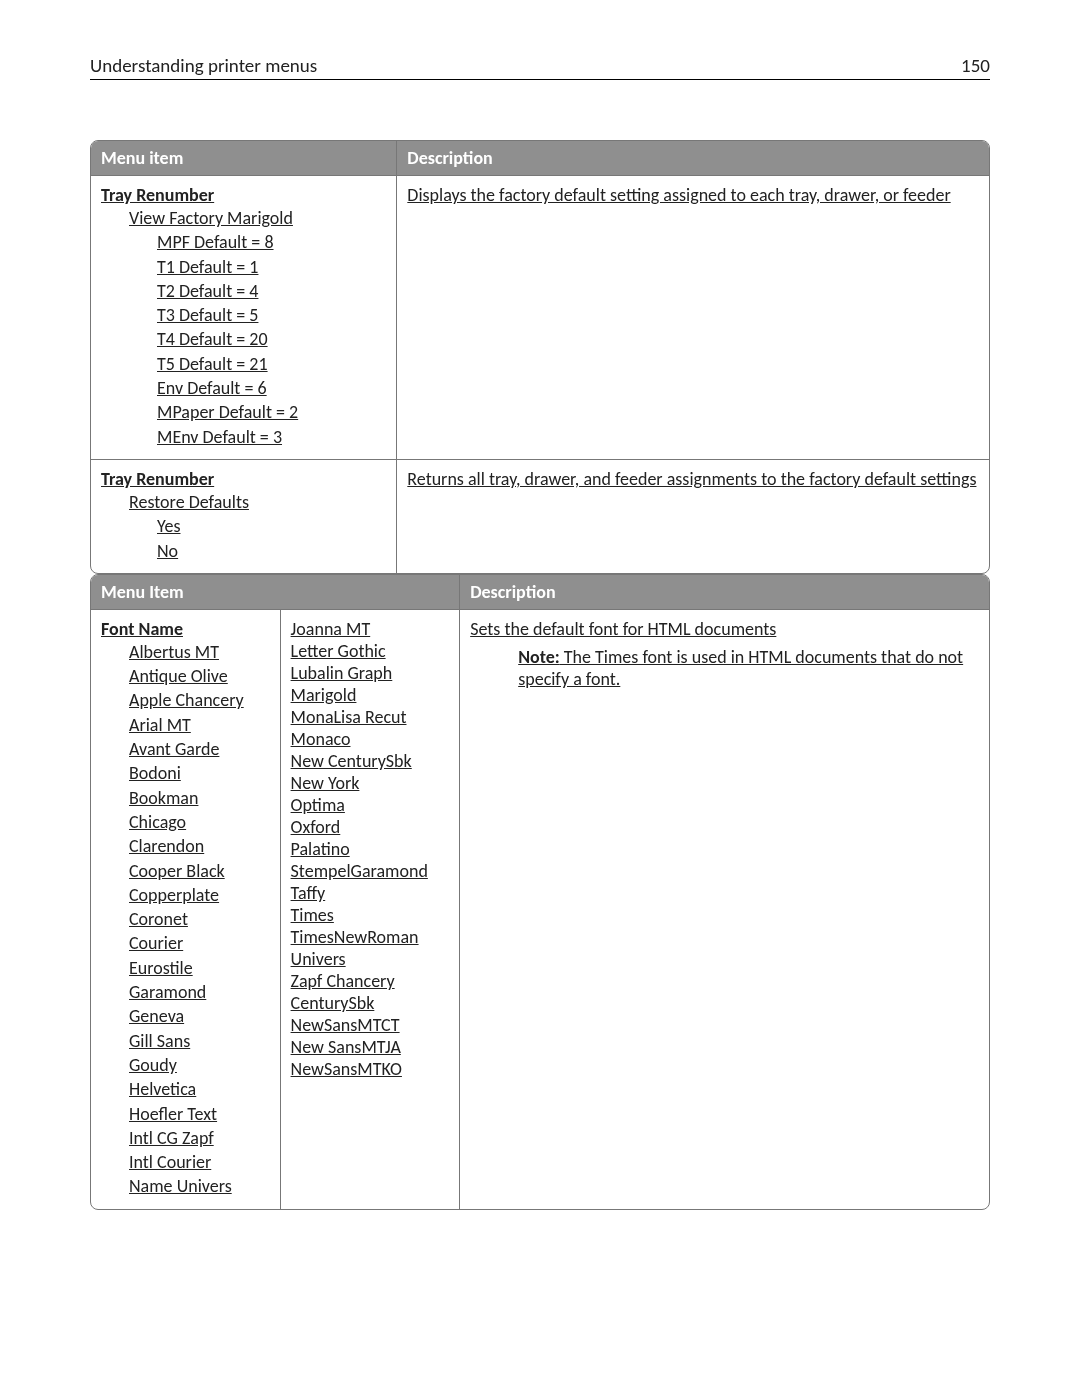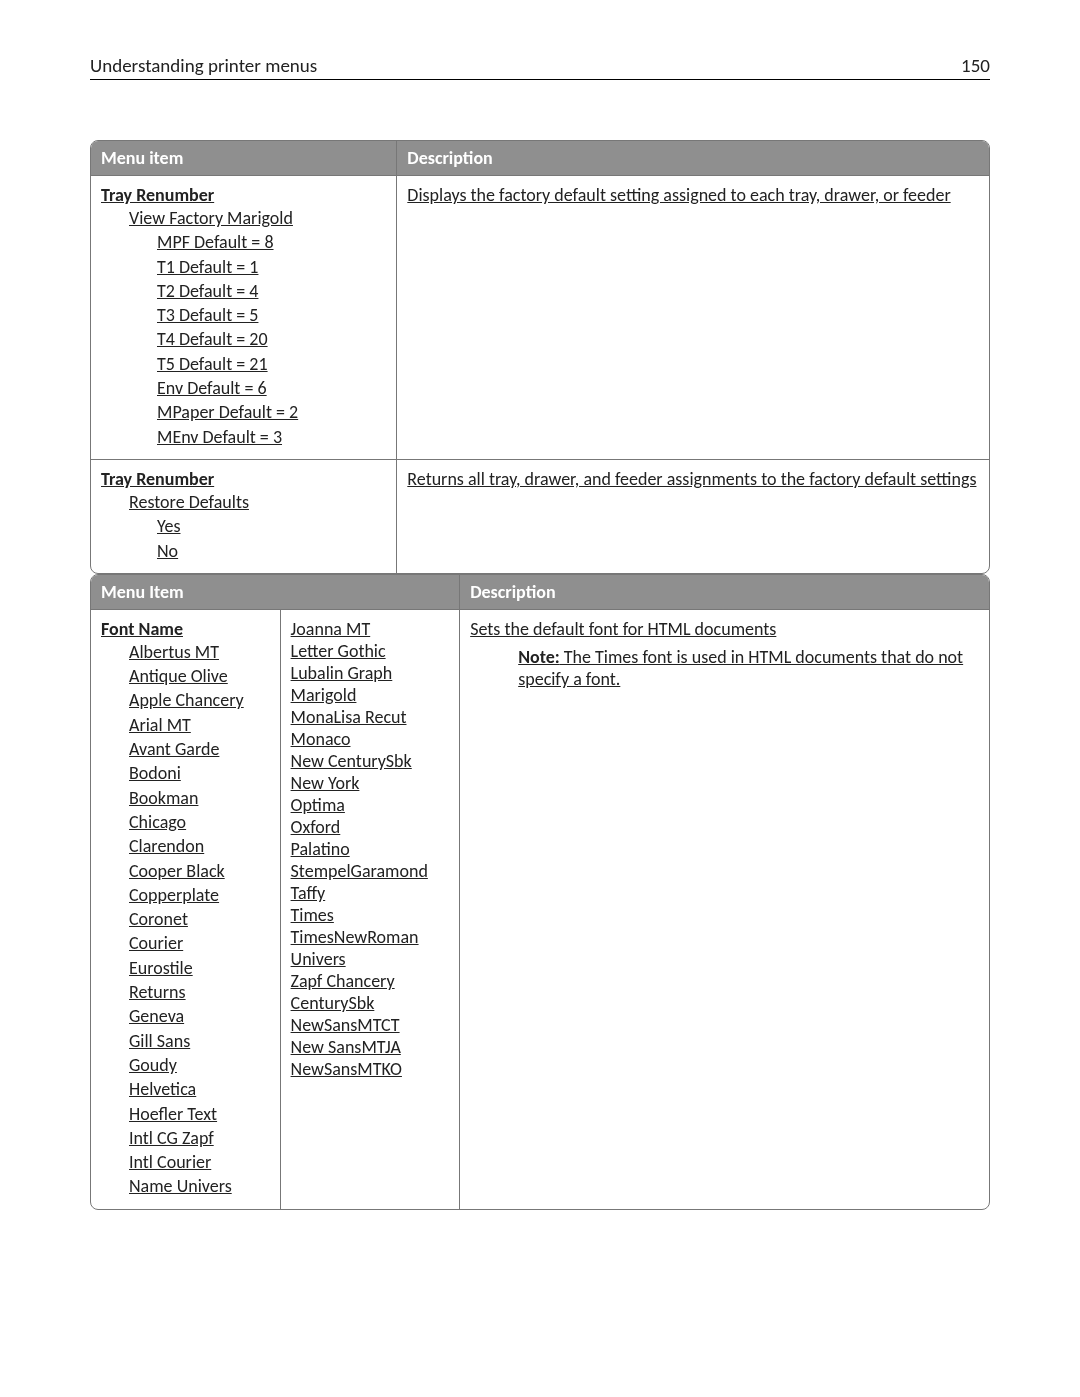--- a/index.html
+++ b/index.html
@@ -142,21 +142,21 @@
           <div class="mi-sub1">Avant Garde</div>
           <div class="mi-sub1">Bodoni</div>
           <div class="mi-sub1">Bookman</div>
           <div class="mi-sub1">Chicago</div>
           <div class="mi-sub1">Clarendon</div>
           <div class="mi-sub1">Cooper Black</div>
           <div class="mi-sub1">Copperplate</div>
           <div class="mi-sub1">Coronet</div>
           <div class="mi-sub1">Courier</div>
           <div class="mi-sub1">Eurostile</div>
-          <div class="mi-sub1">Returns</div>
+          <div class="mi-sub1">Garamond</div>
           <div class="mi-sub1">Geneva</div>
           <div class="mi-sub1">Gill Sans</div>
           <div class="mi-sub1">Goudy</div>
           <div class="mi-sub1">Helvetica</div>
           <div class="mi-sub1">Hoefler Text</div>
           <div class="mi-sub1">Intl CG Zapf</div>
           <div class="mi-sub1">Intl Courier</div>
           <div class="mi-sub1">Name Univers</div>
         </td>
         <td>

